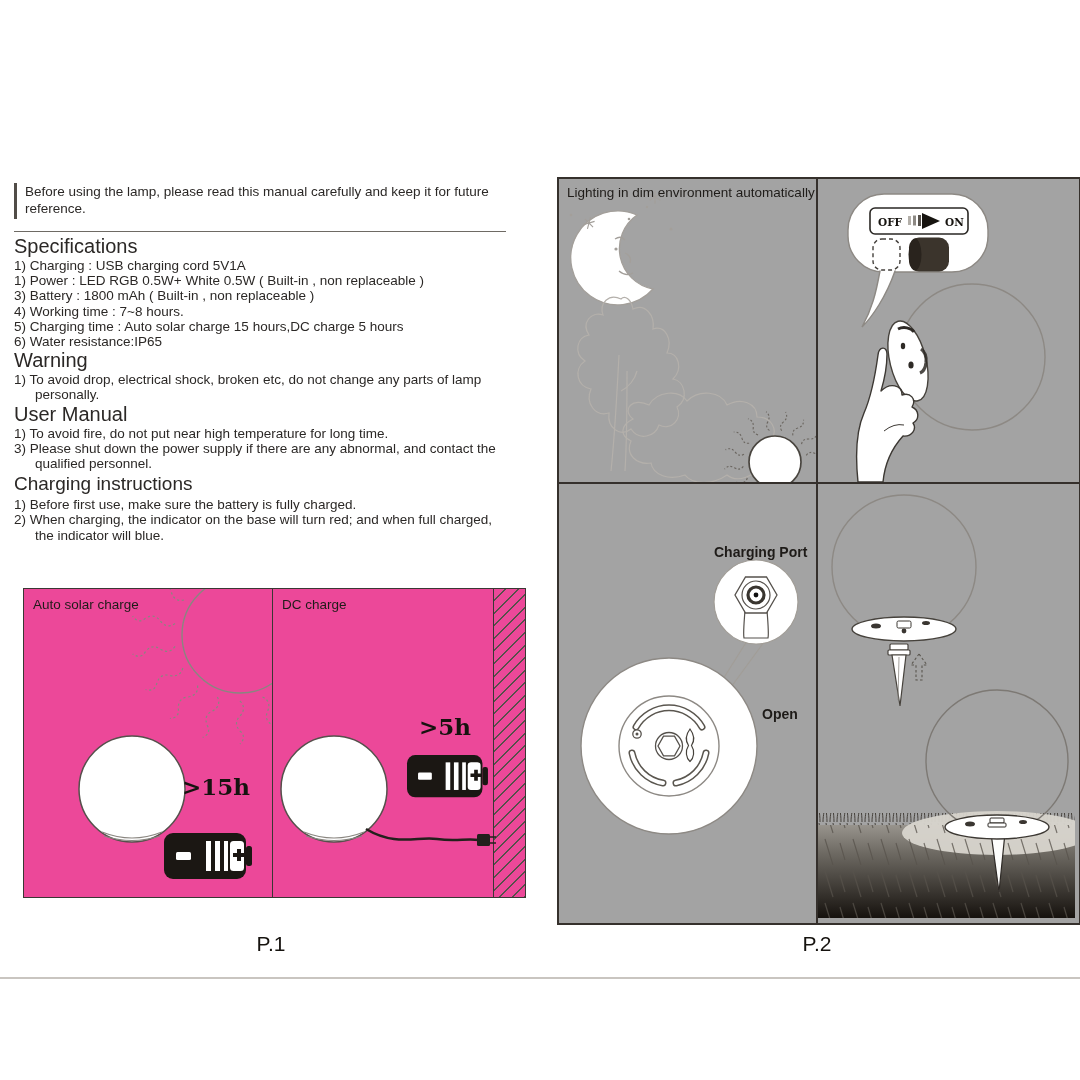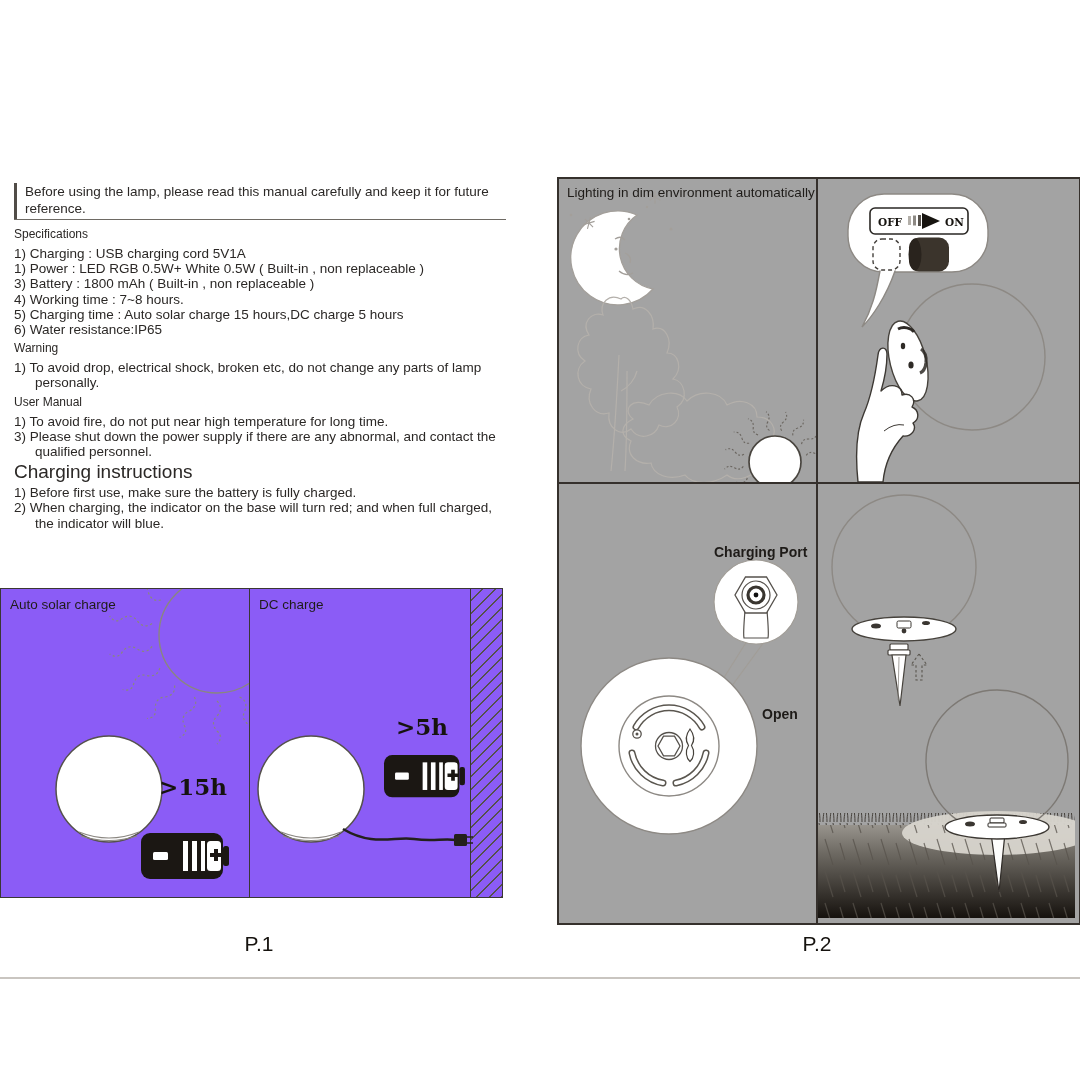--- a/index.html
+++ b/index.html
@@ -2,28 +2,28 @@
 <html><head>
 <meta charset="utf-8">
 <style>
   html,body{margin:0;padding:0;}
   body{
     width:1080px;height:1080px;position:relative;background:#ffffff;
     font-family:"Liberation Sans",sans-serif;color:#2b2826;overflow:hidden;
   }
   
   .p1-text{position:absolute;left:14px;top:183px;width:497px;}
-  .notice{border-left:3px solid #514d48;padding:1px 0 2px 8px;font-size:13.5px;line-height:16.5px;}
+  .notice{border-left:3px solid #514d48;padding:1px 0 2px 8px;font-size:13.5px;line-height:16.5px;margin-bottom:12px;}
   .rule{border-top:1.6px solid #6e6a64;height:0;margin:0 0 5px 0;width:492px;}
   .doc-title{font-size:22px;line-height:26px;margin:0 0 4px 0;letter-spacing:.3px;}
-  .sec-h{font-size:12px;line-height:19px;margin:2px 0 2px 0;font-weight:normal;}
+  .sec-h{font-size:20px;line-height:19px;margin:2px 0 2px 0;font-weight:normal;}
   .sec-h.big{font-size:19px;line-height:22px;}
   .item{font-size:13.5px;line-height:15.2px;padding-left:21px;text-indent:-21px;}
   
-  .fig-box{position:absolute;left:0;top:588px;width:501px;height:308px;border:1.6px solid #3a3734;display:flex;background:#8b5cf6;}
+  .fig-box{position:absolute;left:23px;top:588px;width:501px;height:308px;border:1.6px solid #3a3734;display:flex;background:#ec4899;}
   .fig-panel{position:relative;overflow:hidden;}
   .fig-panel.one{width:248px;border-right:1.6px solid #3a3734;}
   .fig-panel.two{flex:1;}
   .fig-label{position:absolute;left:9px;top:8px;font-size:13.5px;color:#1f1c19;z-index:3;}
   .duration{position:absolute;font-family:"DejaVu Serif",serif;font-weight:bold;font-size:23px;color:#16130f;z-index:3;}
   .duration.solar{left:158px;top:184px;}
   .duration.dc{left:146px;top:124px;}
   .wall{position:absolute;right:0;top:0;bottom:0;width:31px;border-left:1.6px solid #3a3734;
         background:repeating-linear-gradient(135deg,rgba(0,0,0,0) 0 7.5px,#55514b 7.5px 8.9px);z-index:1;}
   .fig-panel svg{position:absolute;left:0;top:0;z-index:2;}
@@ -34,21 +34,21 @@
   .cell.tl{border-right:2px solid #35302c;border-bottom:2px solid #35302c;}
   .cell.tr{border-bottom:2px solid #35302c;}
   .cell.bl{border-right:2px solid #35302c;}
   .cell-label{position:absolute;left:8px;top:6px;font-size:13.5px;color:#1f1c19;z-index:3;}
   .anno{position:absolute;font-size:14px;font-weight:600;color:#1e1b18;z-index:3;}
   .anno.port{left:155px;top:60px;}
   .anno.open{left:203px;top:222px;}
   .cell svg{position:absolute;left:0;top:0;z-index:2;}
   
   .page-num{position:absolute;font-size:21px;color:#16130f;text-align:center;}
-  .page-num.p1{left:4px;width:510px;top:932px;}
+  .page-num.p1{left:16px;width:510px;top:932px;}
   .page-num.p2{left:557px;width:520px;top:932px;}
   .fold-line{position:absolute;left:0;top:977px;width:1080px;height:2.4px;background:#c9c5c0;}
 </style>
 </head>
 <body>
 
 <div class="p1-text">
   <div class="notice">Before using the lamp, please read this manual carefully and keep it for future reference.</div>
   <div class="rule"></div>
 

